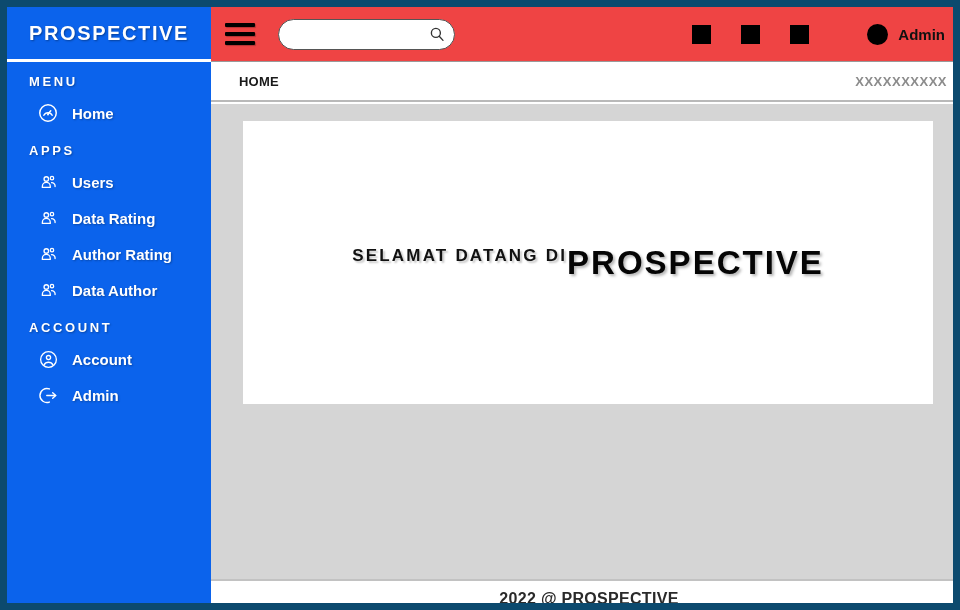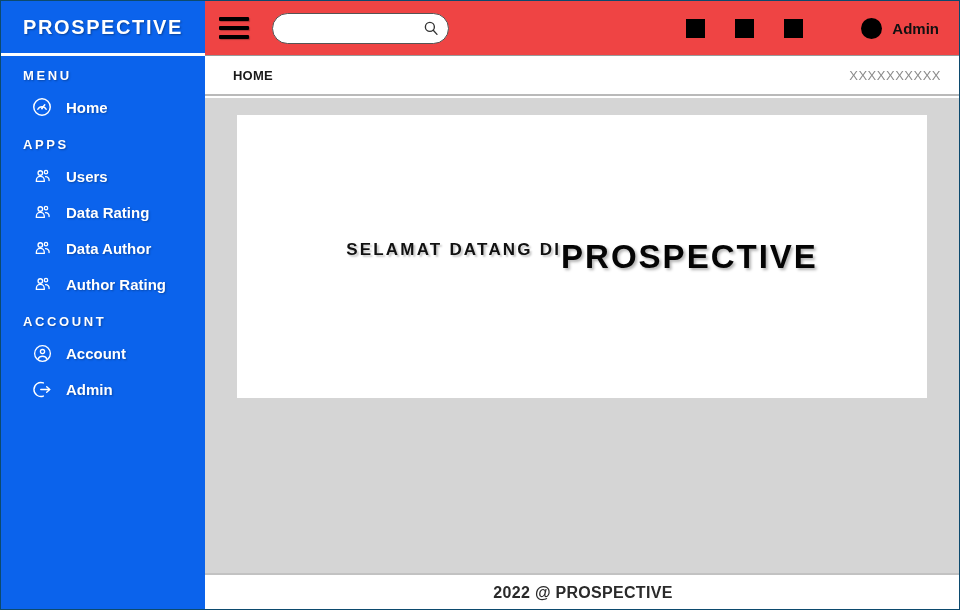--- a/index.html
+++ b/index.html
@@ -8,21 +8,21 @@
     margin: 0; padding: 0;
     width: 960px; height: 610px;
     overflow: hidden;
     background: #ffffff;
     font-family: "Liberation Sans", sans-serif;
   }
   #app {
     position: relative;
     width: 960px; height: 610px;
     background: #ffffff;
-    border: 1px solid #0c4a6e;
+    border: 7px solid #0c4a6e;
     overflow: hidden;
   }
 
   
   .sidebar {
     position: absolute;
     left: 0; top: 0;
     width: 204px; height: 610px;
     background: #0b63ec;
     overflow: hidden;
@@ -154,20 +154,21 @@
     font-size: 13px;
     font-weight: bold;
     color: #1a1a1a;
     letter-spacing: 0.2px;
   }
   .crumb-right {
     margin-left: auto;
     font-size: 13px;
     color: #8c8c8c;
     letter-spacing: 0.5px;
+    font-weight: bold;
   }
 
   
   .main {
     position: absolute;
     left: 204px; top: 97px;
     width: 756px; height: 475px;
     background: #d5d5d5;
   }
   .card {
@@ -264,33 +265,33 @@
 
     <div class="nav-item">
       <span class="ic">
         <svg width="21" height="21" viewBox="0 0 24 24" fill="none" stroke="#ffffff" stroke-width="1.5" stroke-linecap="round">
           <circle cx="9.5" cy="8" r="2.6"></circle>
           <path d="M5 17.5v-1.2a4.5 4.5 0 0 1 9 0v1.2z"></path>
           <circle cx="16" cy="7" r="1.9"></circle>
           <path d="M15.5 12.2a3.6 3.6 0 0 1 4 3.4v1"></path>
         </svg>
       </span>
-      <span class="nav-label">Data Author</span>
+      <span class="nav-label">Author Rating</span>
     </div>
 
     <div class="nav-item">
       <span class="ic">
         <svg width="21" height="21" viewBox="0 0 24 24" fill="none" stroke="#ffffff" stroke-width="1.5" stroke-linecap="round">
           <circle cx="9.5" cy="8" r="2.6"></circle>
           <path d="M5 17.5v-1.2a4.5 4.5 0 0 1 9 0v1.2z"></path>
           <circle cx="16" cy="7" r="1.9"></circle>
           <path d="M15.5 12.2a3.6 3.6 0 0 1 4 3.4v1"></path>
         </svg>
       </span>
-      <span class="nav-label">Author Rating</span>
+      <span class="nav-label">Data Author</span>
     </div>
 
     <div class="nav-section">ACCOUNT</div>
 
     <div class="nav-item">
       <span class="ic">
         <svg width="21" height="21" viewBox="0 0 24 24" fill="none" stroke="#ffffff" stroke-width="1.5">
           <circle cx="12" cy="12" r="9"></circle>
           <circle cx="12" cy="9.8" r="2.4"></circle>
           <path d="M6.8 18.4a5.8 5.8 0 0 1 10.4 0"></path>

